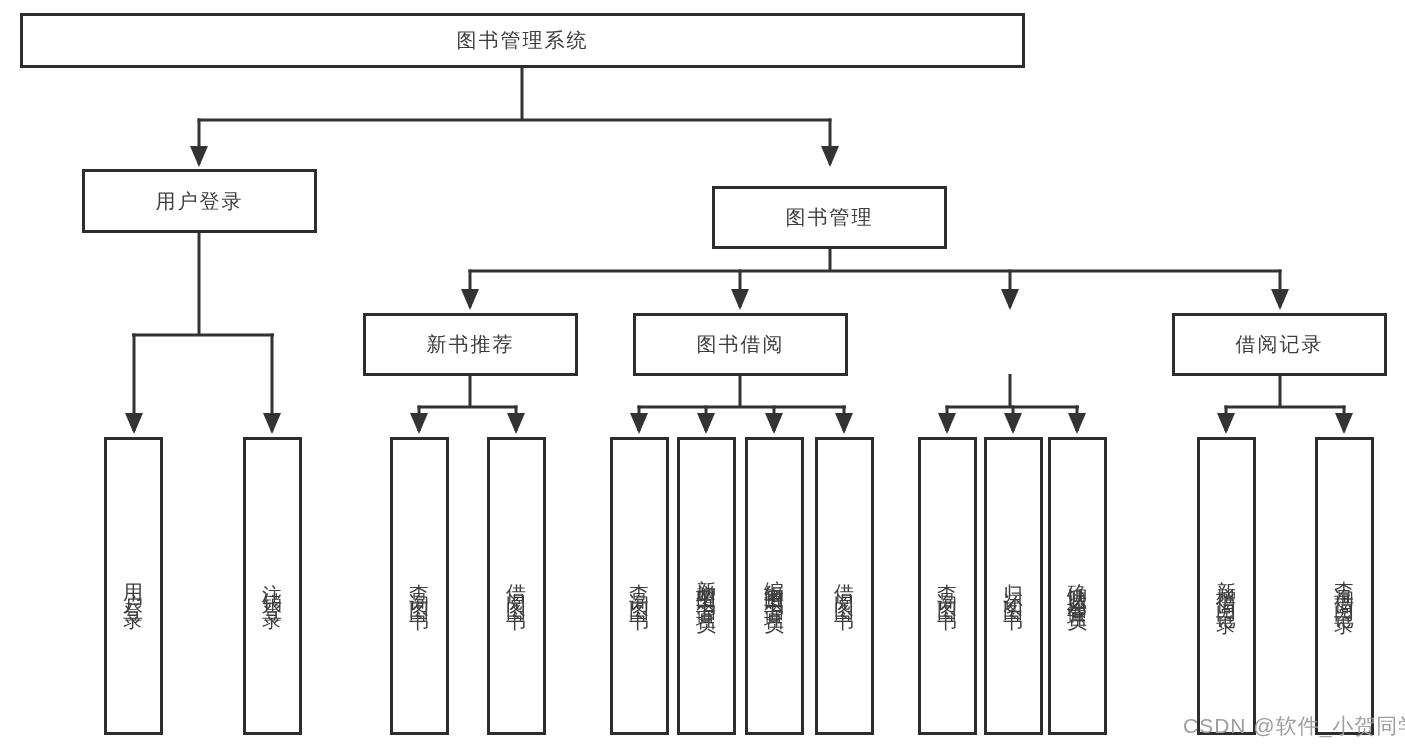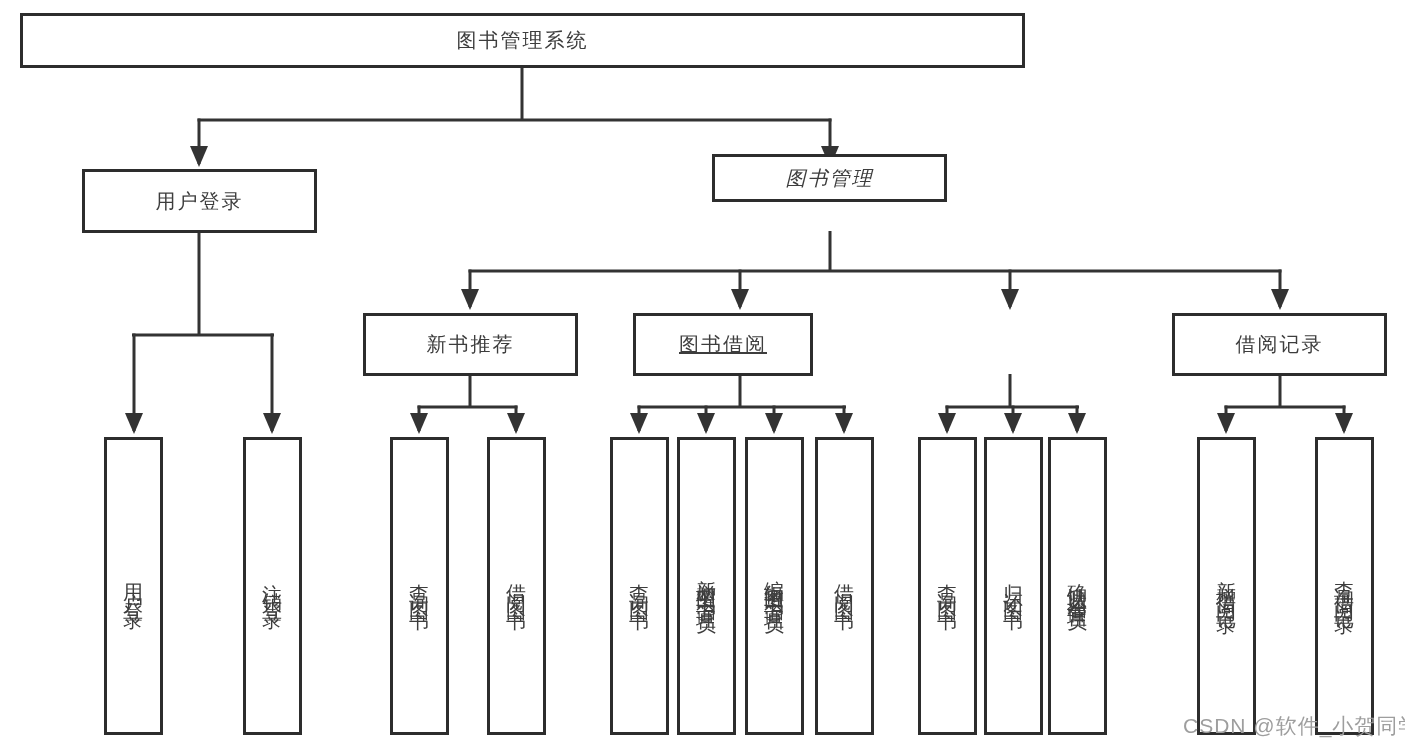--- a/index.html
+++ b/index.html
@@ -117,28 +117,28 @@
     </g>
   </svg>
 
   <div class="node hnode" style="left:20px; top:13px; width:1005px; height:55px;">
     <span class="label">图书管理系统</span>
   </div>
 
   <div class="node hnode" style="left:82px; top:169px; width:235px; height:64px;">
     <span class="label">用户登录</span>
   </div>
-  <div class="node hnode" style="left:712px; top:154px; width:235px; height:48px;font-style:italic;">
+  <div class="node hnode" style="left:712px; top:186px; width:235px; height:63px;">
     <span class="label">图书管理</span>
   </div>
 
   <div class="node hnode" style="left:363px; top:313px; width:215px; height:63px;text-align:right;">
     <span class="label">新书推荐</span>
   </div>
-  <div class="node hnode" style="left:633px; top:313px; width:180px; height:63px;text-decoration:underline;">
+  <div class="node hnode" style="left:633px; top:313px; width:215px; height:63px;">
     <span class="label">图书借阅</span>
   </div>
   <div class="node hnode" style="left:1172px; top:313px; width:215px; height:63px;font-family:Liberation Mono, monospace;">
     <span class="label">借阅记录</span>
   </div>
 
   <div class="node vnode" style="left:104px; top:437px; width:59px; height:298px;">
     <span class="label">用户登录</span>
   </div>
   <div class="node vnode" style="left:243px; top:437px; width:59px; height:298px;">

